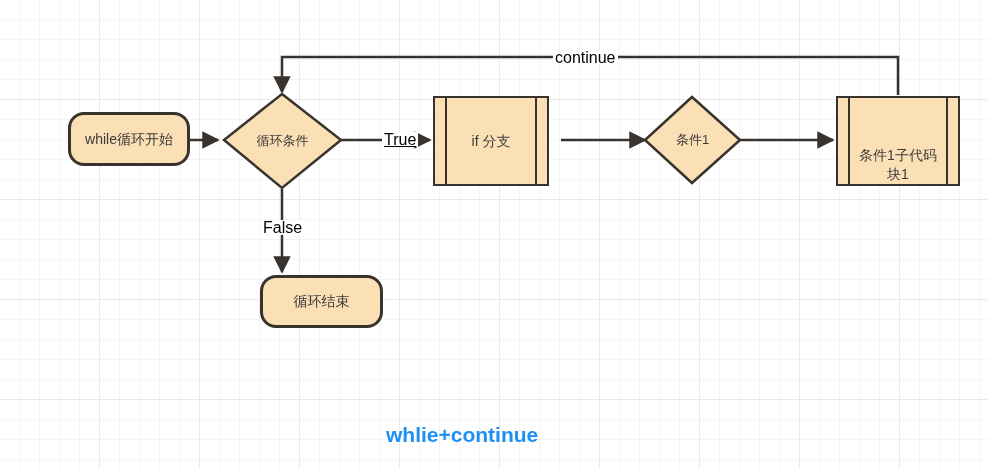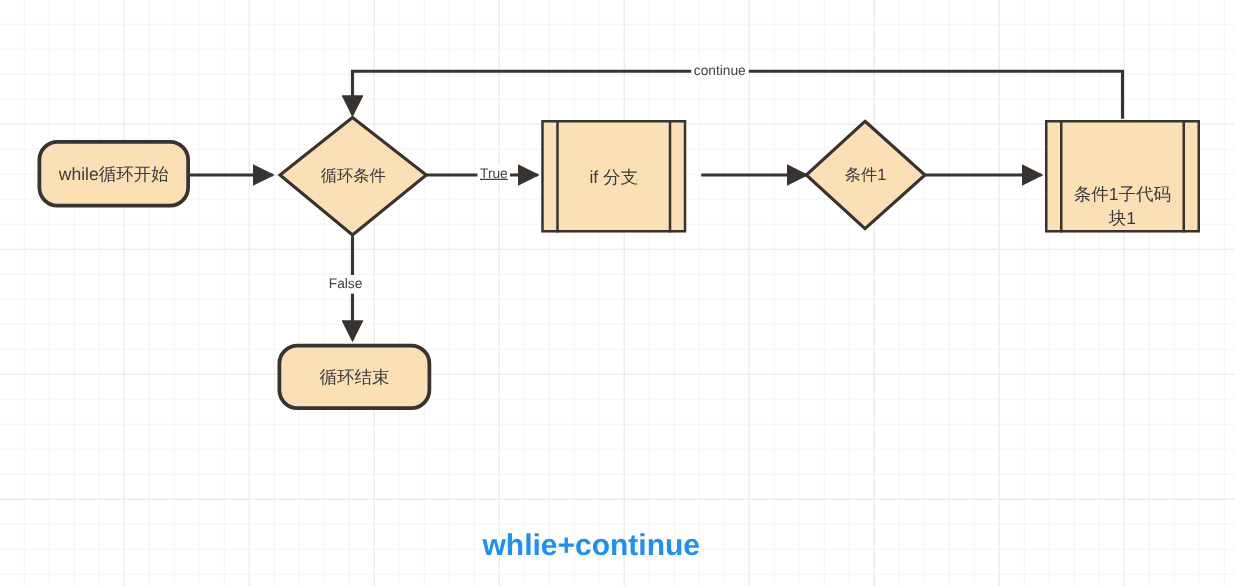--- a/index.html
+++ b/index.html
@@ -38,20 +38,21 @@
     display: flex;
     align-items: center;
     justify-content: center;
     text-align: center;
     font-size: 14px;
     line-height: 1.35;
   }
   .node-terminator {
     border-radius: 16px;
     border-width: 3px;
+    margin-left: 38px;
   }
   .node-process {
     border-width: 2px;
   }
   .node-predefined .bar {
     position: absolute;
     top: -2px;
     bottom: -2px;
     width: 2px;
     background: #38332f;
@@ -70,32 +71,32 @@
     position: relative;
     z-index: 2;
     font-size: 13px;
     color: #3b3b3b;
     white-space: nowrap;
   }
 
   .edge-label {
     position: absolute;
     background: #ffffff;
-    color: #404040;
-    font-size: 11px;
+    color: #000000;
+    font-size: 16px;
     padding: 0 2px;
     white-space: nowrap;
     line-height: 15px;
   }
 
   .title {
     position: absolute;
     color: #1e90f5;
     font-weight: bold;
-    font-size: 24px;
+    font-size: 21px;
     white-space: nowrap;
   }
 </style>
 </head>
 <body>
 
 <div id="canvas">
 
   <svg class="svg-layer" viewBox="0 0 988 469" xmlns="http://www.w3.org/2000/svg">
     <defs>

